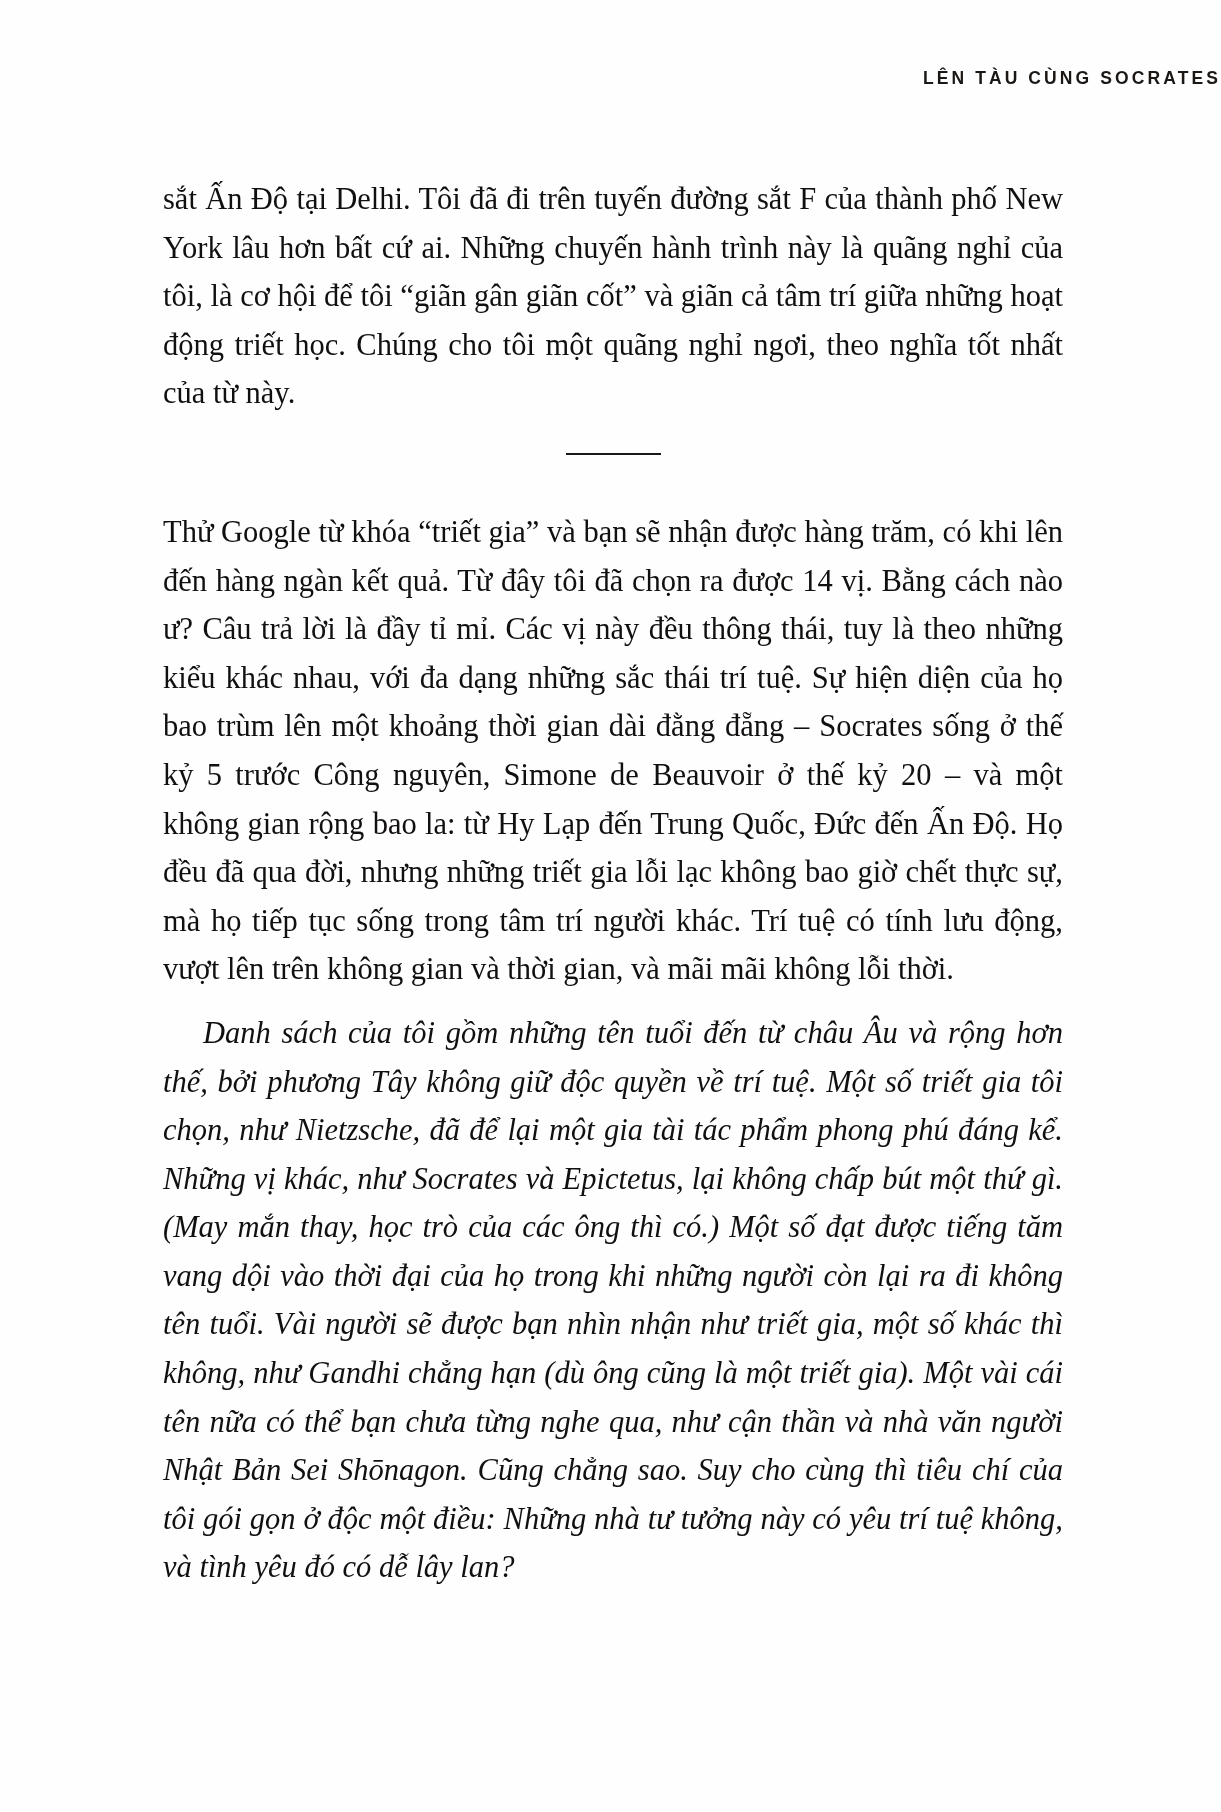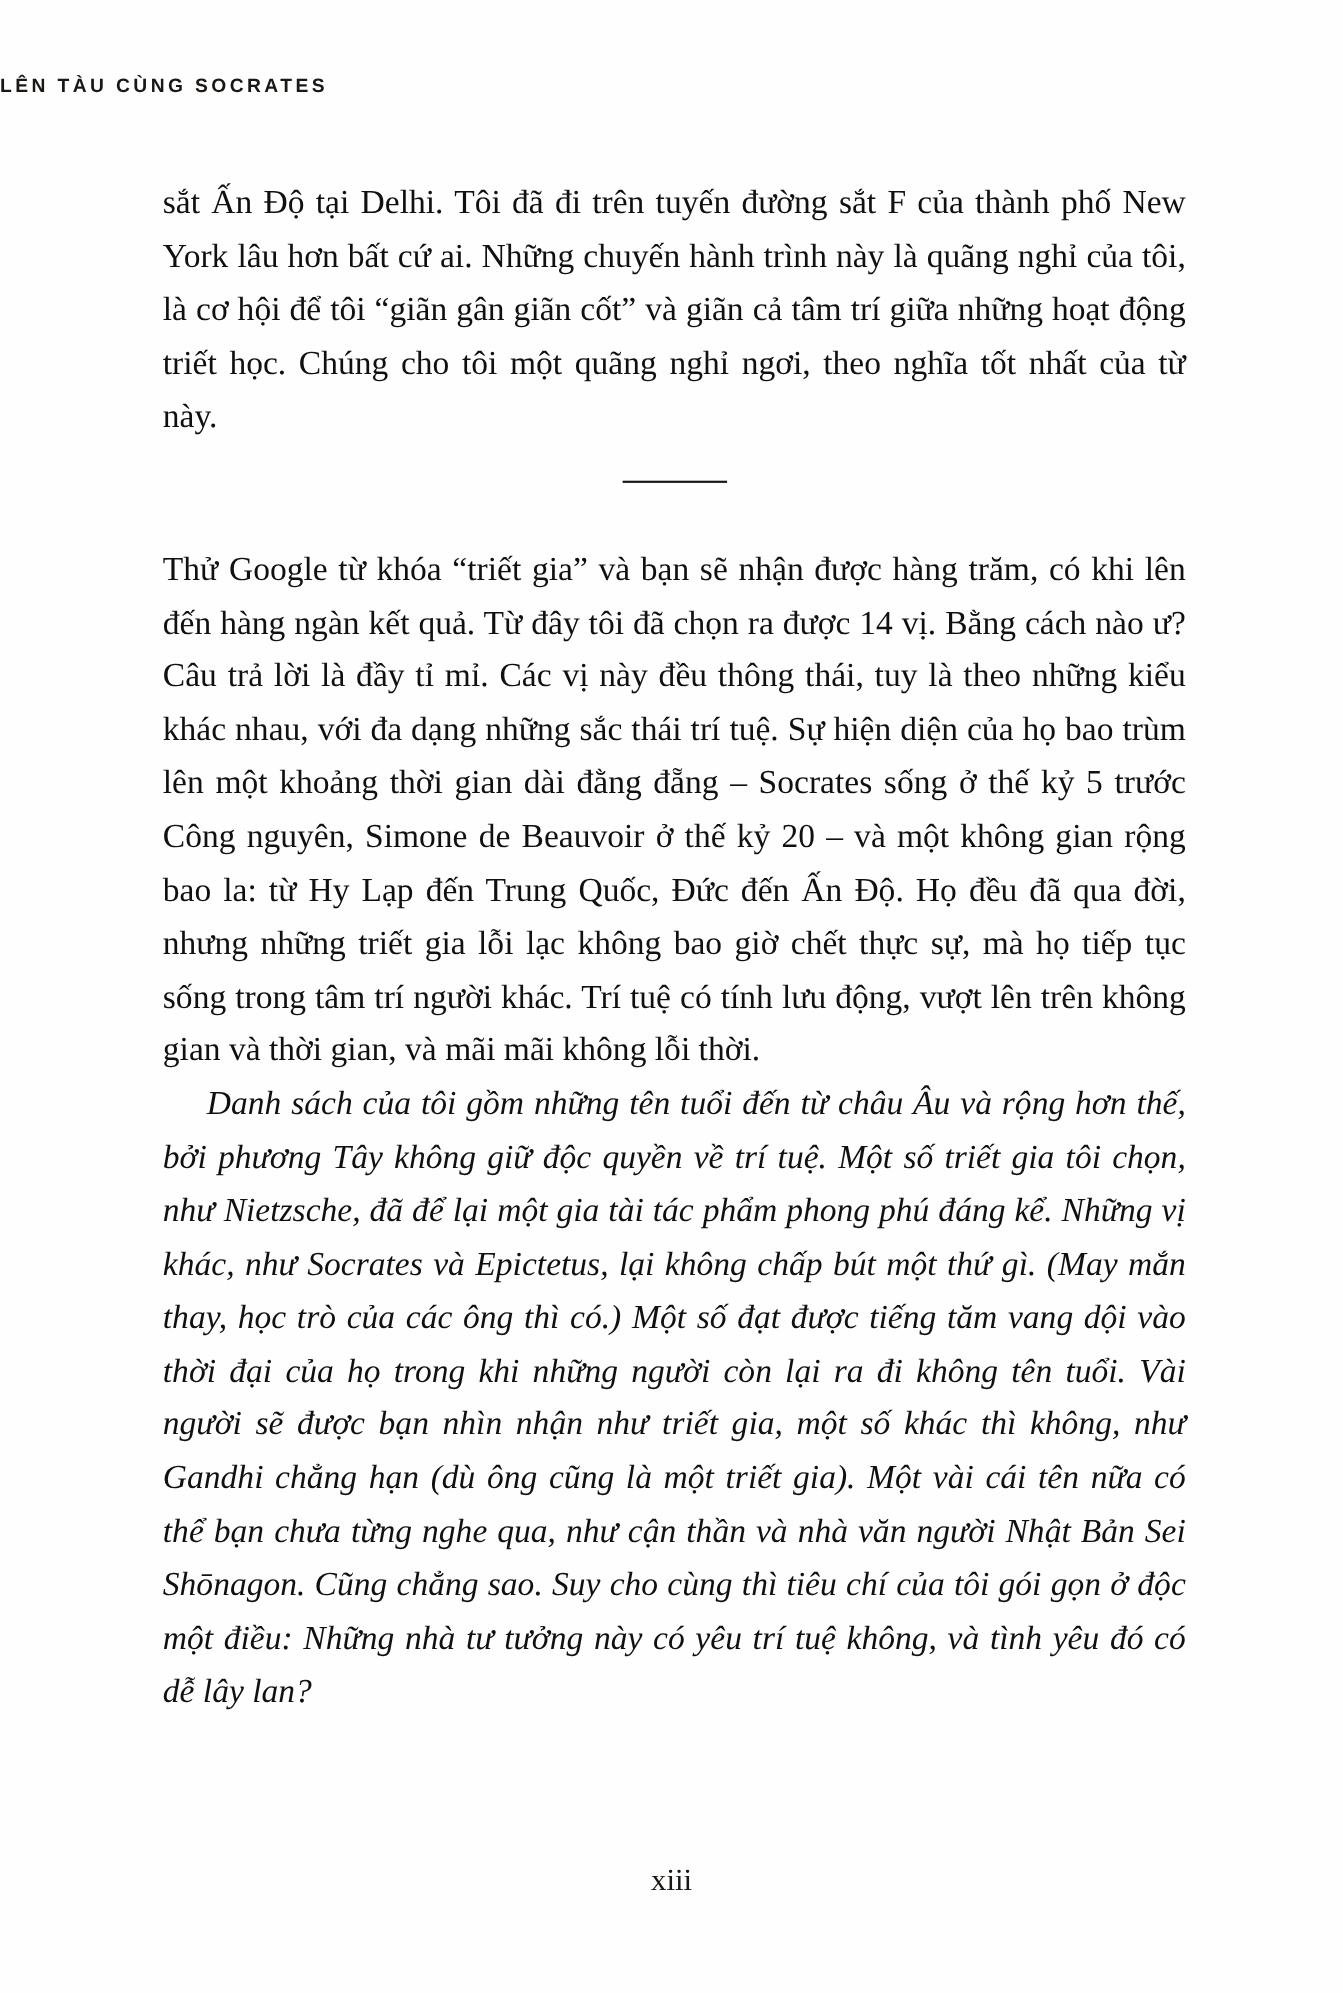--- a/index.html
+++ b/index.html
@@ -21,36 +21,36 @@
     box-sizing: border-box;
     padding: 0;
     position: relative;
     background: #fefefe;
   }
   .running-head {
     position: absolute;
     top: 68px;
     left: 0;
     width: 100%;
-    text-align: left;
+    text-align: right;
     font-family: "Liberation Sans", sans-serif;
     font-size: 17.5px;
     letter-spacing: 3.1px;
     font-weight: 700;
     color: #1a1715;
     text-transform: uppercase;
   }
   .body-block {
     position: absolute;
     top: 160px;
     left: 148px;
     width: 930px;
   }
   p {
-    margin: 0;
+    margin: 15px;
     font-size: 30.5px;
     line-height: 48.6px;
     text-align: justify;
     text-justify: inter-word;
     color: #12100f;
     hyphens: none;
   }
   p.indent {
     text-indent: 40px;
     font-style: italic;
@@ -93,15 +93,14 @@
     <div class="divider-wrap">
       <span class="divider"></span>
     </div>
 
     <p class="para">Thử Google từ khóa “triết gia” và bạn sẽ nhận được hàng trăm, có khi lên đến hàng ngàn kết quả. Từ đây tôi đã chọn ra được 14 vị. Bằng cách nào ư? Câu trả lời là đầy tỉ mỉ. Các vị này đều thông thái, tuy là theo những kiểu khác nhau, với đa dạng những sắc thái trí tuệ. Sự hiện diện của họ bao trùm lên một khoảng thời gian dài đằng đẵng – Socrates sống ở thế kỷ 5 trước Công nguyên, Simone de Beauvoir ở thế kỷ 20 – và một không gian rộng bao la: từ Hy Lạp đến Trung Quốc, Đức đến Ấn Độ. Họ đều đã qua đời, nhưng những triết gia lỗi lạc không bao giờ chết thực sự, mà họ tiếp tục sống trong tâm trí người khác. Trí tuệ có tính lưu động, vượt lên trên không gian và thời gian, và mãi mãi không lỗi thời.</p>
 
     <p class="para indent">Danh sách của tôi gồm những tên tuổi đến từ châu Âu và rộng hơn thế, bởi phương Tây không giữ độc quyền về trí tuệ. Một số triết gia tôi chọn, như Nietzsche, đã để lại một gia tài tác phẩm phong phú đáng kể. Những vị khác, như Socrates và Epictetus, lại không chấp bút một thứ gì. (May mắn thay, học trò của các ông thì có.) Một số đạt được tiếng tăm vang dội vào thời đại của họ trong khi những người còn lại ra đi không tên tuổi. Vài người sẽ được bạn nhìn nhận như triết gia, một số khác thì không, như Gandhi chẳng hạn (dù ông cũng là một triết gia). Một vài cái tên nữa có thể bạn chưa từng nghe qua, như cận thần và nhà văn người Nhật Bản Sei Shōnagon. Cũng chẳng sao. Suy cho cùng thì tiêu chí của tôi gói gọn ở độc một điều: Những nhà tư tưởng này có yêu trí tuệ không, và tình yêu đó có dễ lây lan?</p>
 
   </div>
 
-  <div class="folio">xiii</div>
 
 </div>
 
 </body></html>

